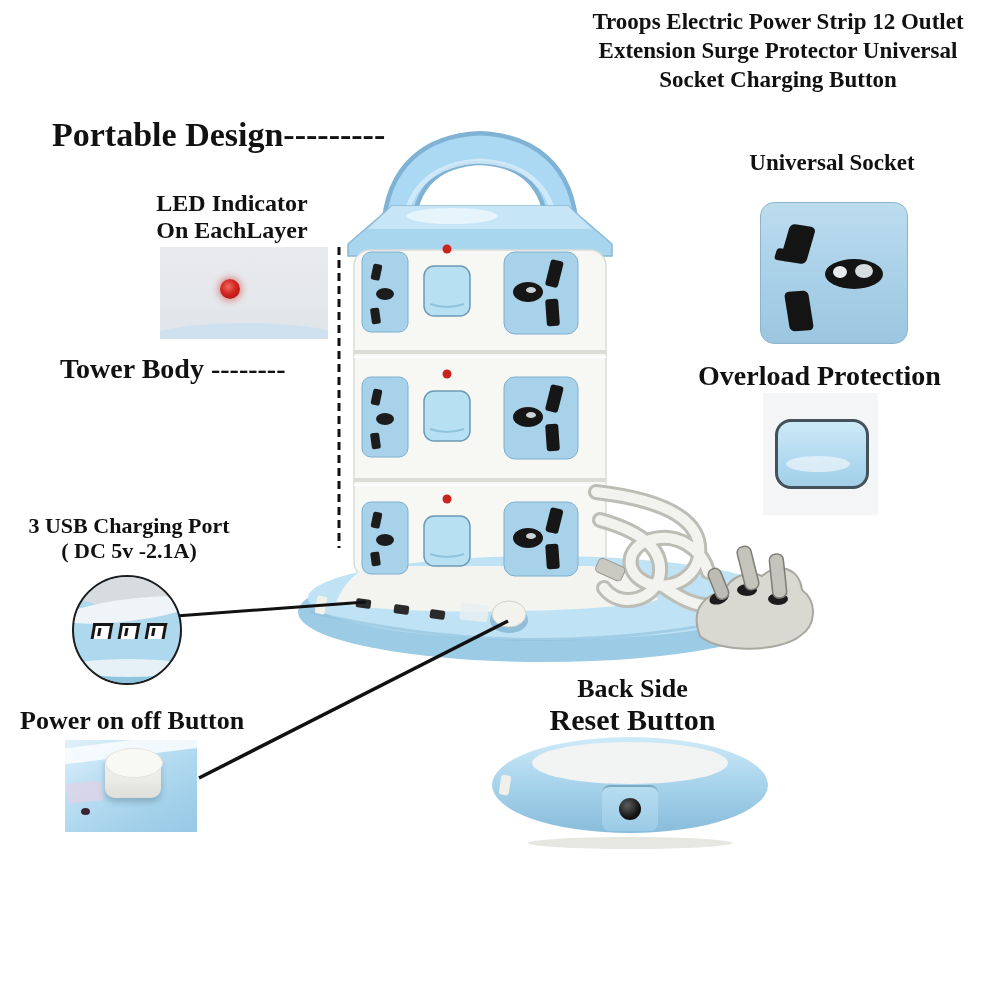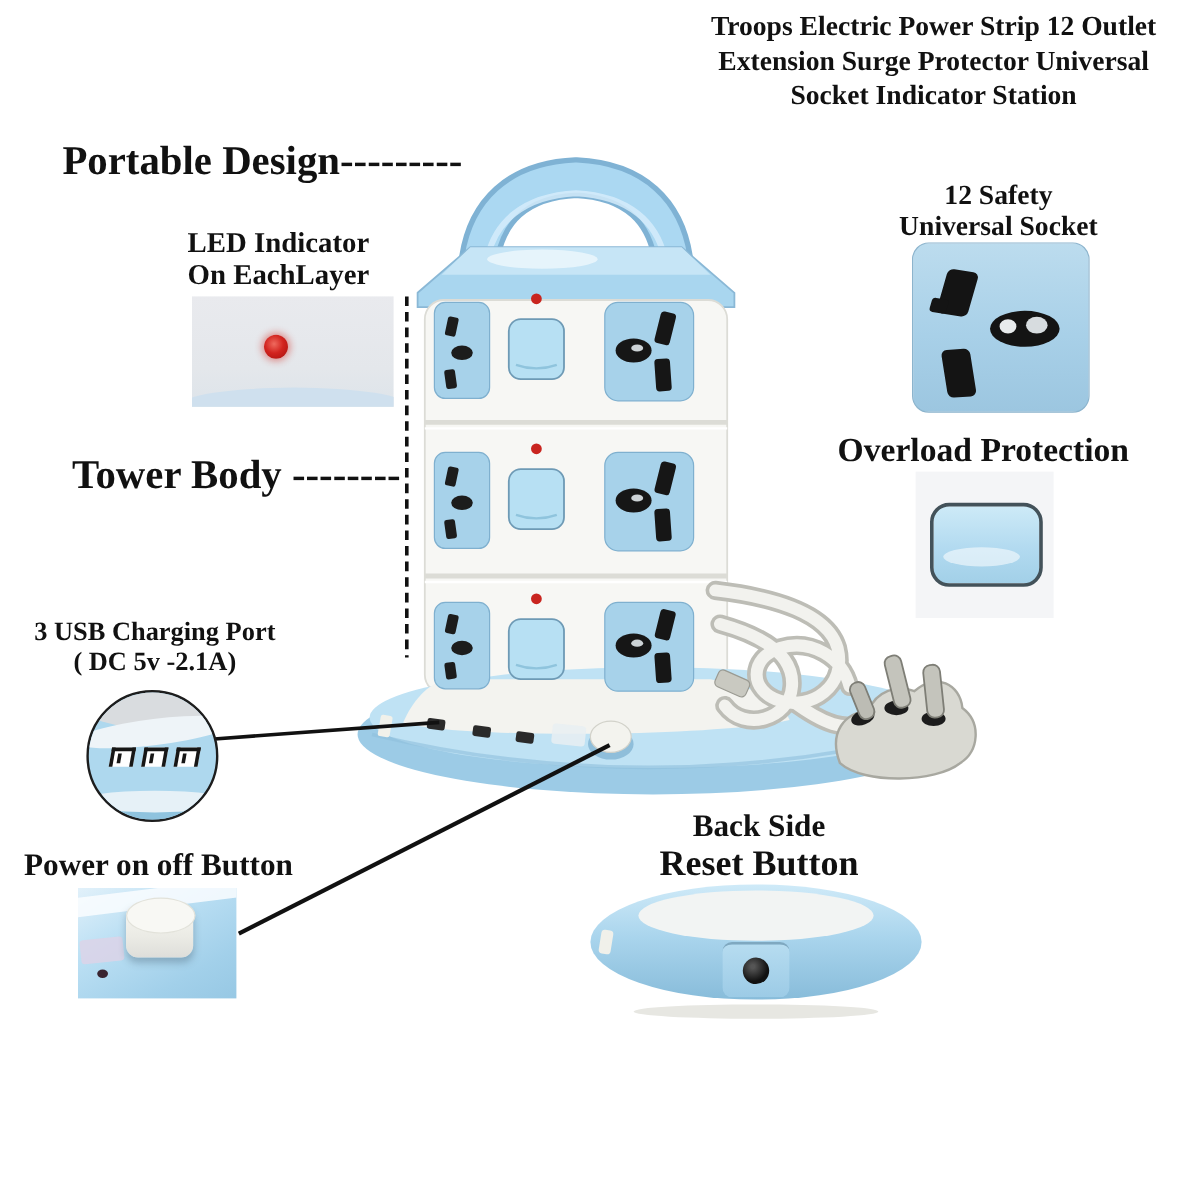--- a/index.html
+++ b/index.html
@@ -196,34 +196,33 @@
     </g>
 
     <line x1="339" y1="247" x2="339" y2="548" stroke="#111" stroke-width="3" stroke-dasharray="8 5"></line>
     <line x1="176" y1="616" x2="366" y2="602" stroke="#111" stroke-width="3"></line>
     <line x1="199" y1="778" x2="508" y2="621" stroke="#111" stroke-width="3.5"></line>
   </svg>
 
   <div class="lbl ctr" style="left:562px;top:8px;width:432px;font-size:23px;line-height:1.25;">
     <div>Troops Electric Power Strip 12 Outlet</div>
     <div>Extension Surge Protector Universal</div>
-    <div>Socket Indicator Station</div>
+    <div>Socket Charging Button</div>
   </div>
 
   <div class="lbl" style="left:52px;top:116px;font-size:34px;">Portable Design---------</div>
 
   <div class="lbl ctr" style="left:132px;top:190px;width:200px;font-size:24px;">
     <div>LED Indicator</div>
     <div>On EachLayer</div>
   </div>
 
-  <div class="lbl" style="left:60px;top:378px;font-size:34px;">Tower Body --------</div>
+  <div class="lbl" style="left:60px;top:353px;font-size:28px;">Tower Body --------</div>
 
   <div class="lbl ctr" style="left:732px;top:150px;width:200px;font-size:23px;">
-    <div>12 Safety</div>
     <div>Universal Socket</div>
   </div>
 
   <div class="lbl" style="left:698px;top:360px;font-size:28px;">Overload Protection</div>
 
   <div class="lbl ctr" style="left:18px;top:514px;width:222px;font-size:22px;">
     <div>3 USB Charging Port</div>
     <div>( DC 5v -2.1A)</div>
   </div>
 

